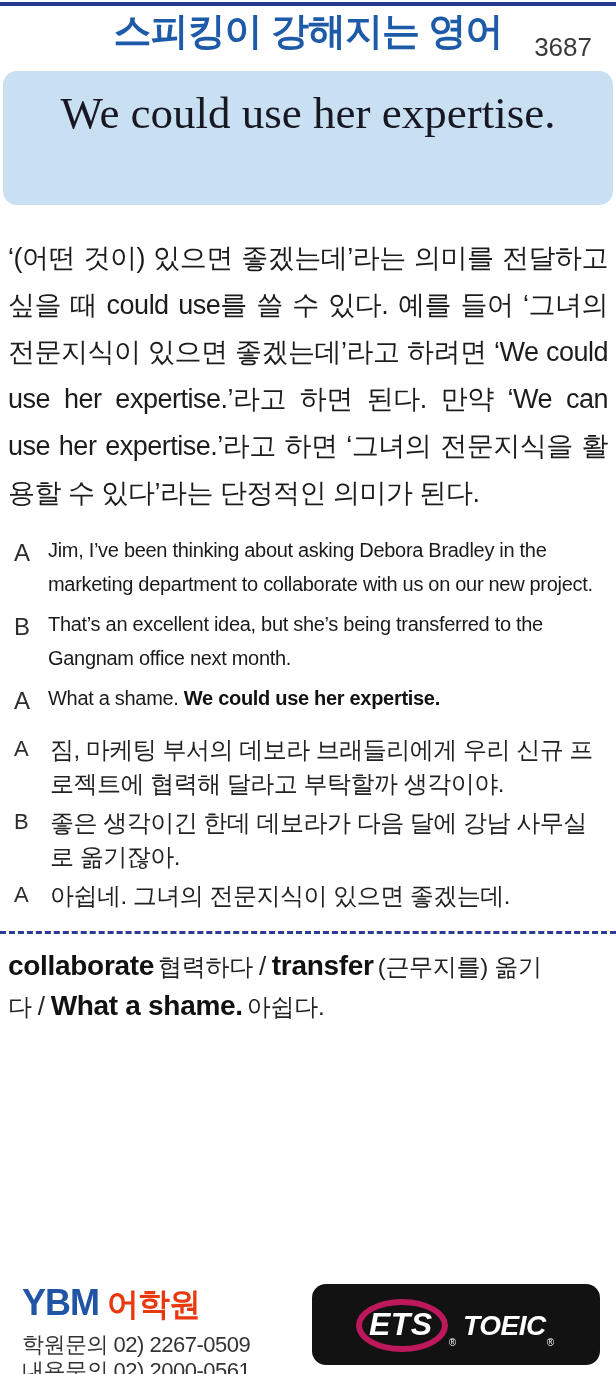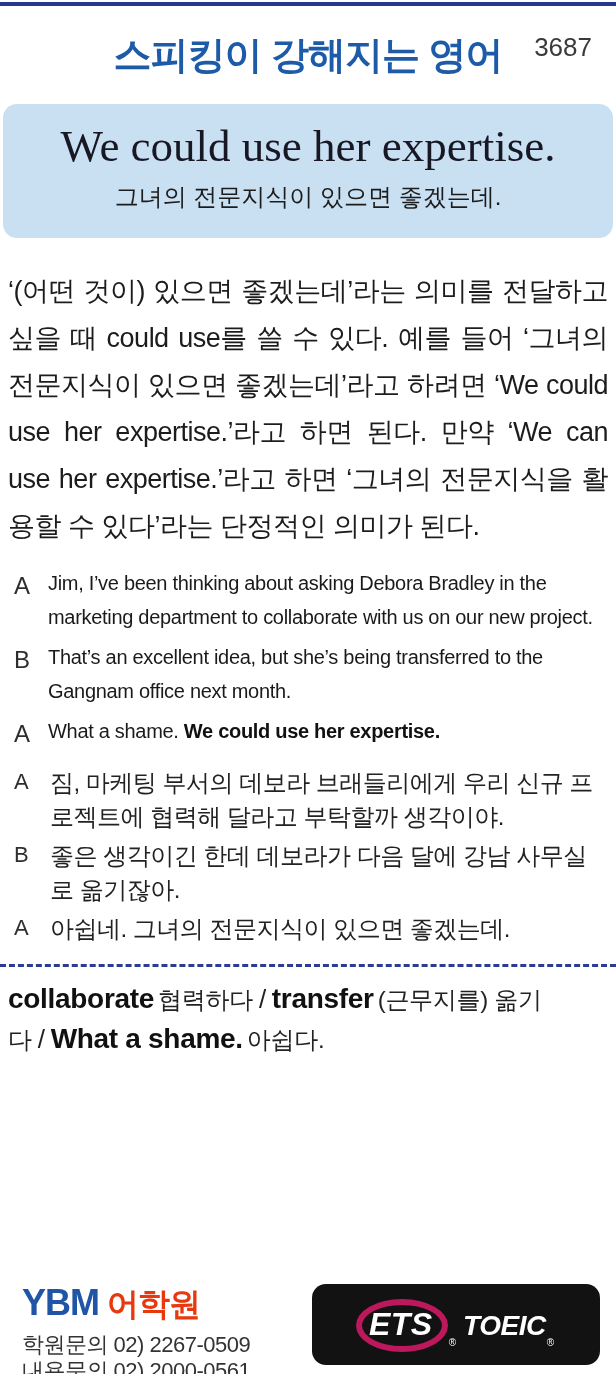--- a/index.html
+++ b/index.html
@@ -11,23 +11,22 @@
     position: relative;
     overflow: hidden;
   }
   .topbar {
     margin-top: 2px;
     height: 4px;
     background: #24388f;
   }
   header {
     position: relative;
-    height: 98px;
+    height: 65px;
     display: flex;
-    align-items: center;
     justify-content: center;
   }
   .page-title {
     font-size: 38px;
     font-weight: 800;
     color: #1d5ba9;
     letter-spacing: -1px;
   }
   .issue {
     position: absolute;
@@ -157,21 +156,20 @@
 
 <div class="topbar"></div>
 
 <header>
   <h1 class="page-title">스피킹이 강해지는 영어</h1>
   <span class="issue">3687</span>
 </header>
 
 <section class="hero">
   <div class="hero-en">We could use her expertise.</div>
-  <div class="hero-ko">그녀의 전문지식이 있으면 좋겠는데.</div>
 </section>
 
 <p class="explain">‘(어떤 것이) 있으면 좋겠는데’라는 의미를 전달하고 싶을 때 could use를 쓸 수 있다. 예를 들어 ‘그녀의 전문지식이 있으면 좋겠는데’라고 하려면 ‘We could use her expertise.’라고 하면 된다. 만약 ‘We can use her expertise.’라고 하면 ‘그녀의 전문지식을 활용할 수 있다’라는 단정적인 의미가 된다.</p>
 
 <section class="dialogue-en">
   <div class="d-item">
     <span class="d-label">A</span>
     <div class="d-text"><span>Jim, I’ve been thinking about asking Debora Bradley in the marketing department to collaborate with us on our new project.</span><b></b></div>
   </div>
   <div class="d-item">

